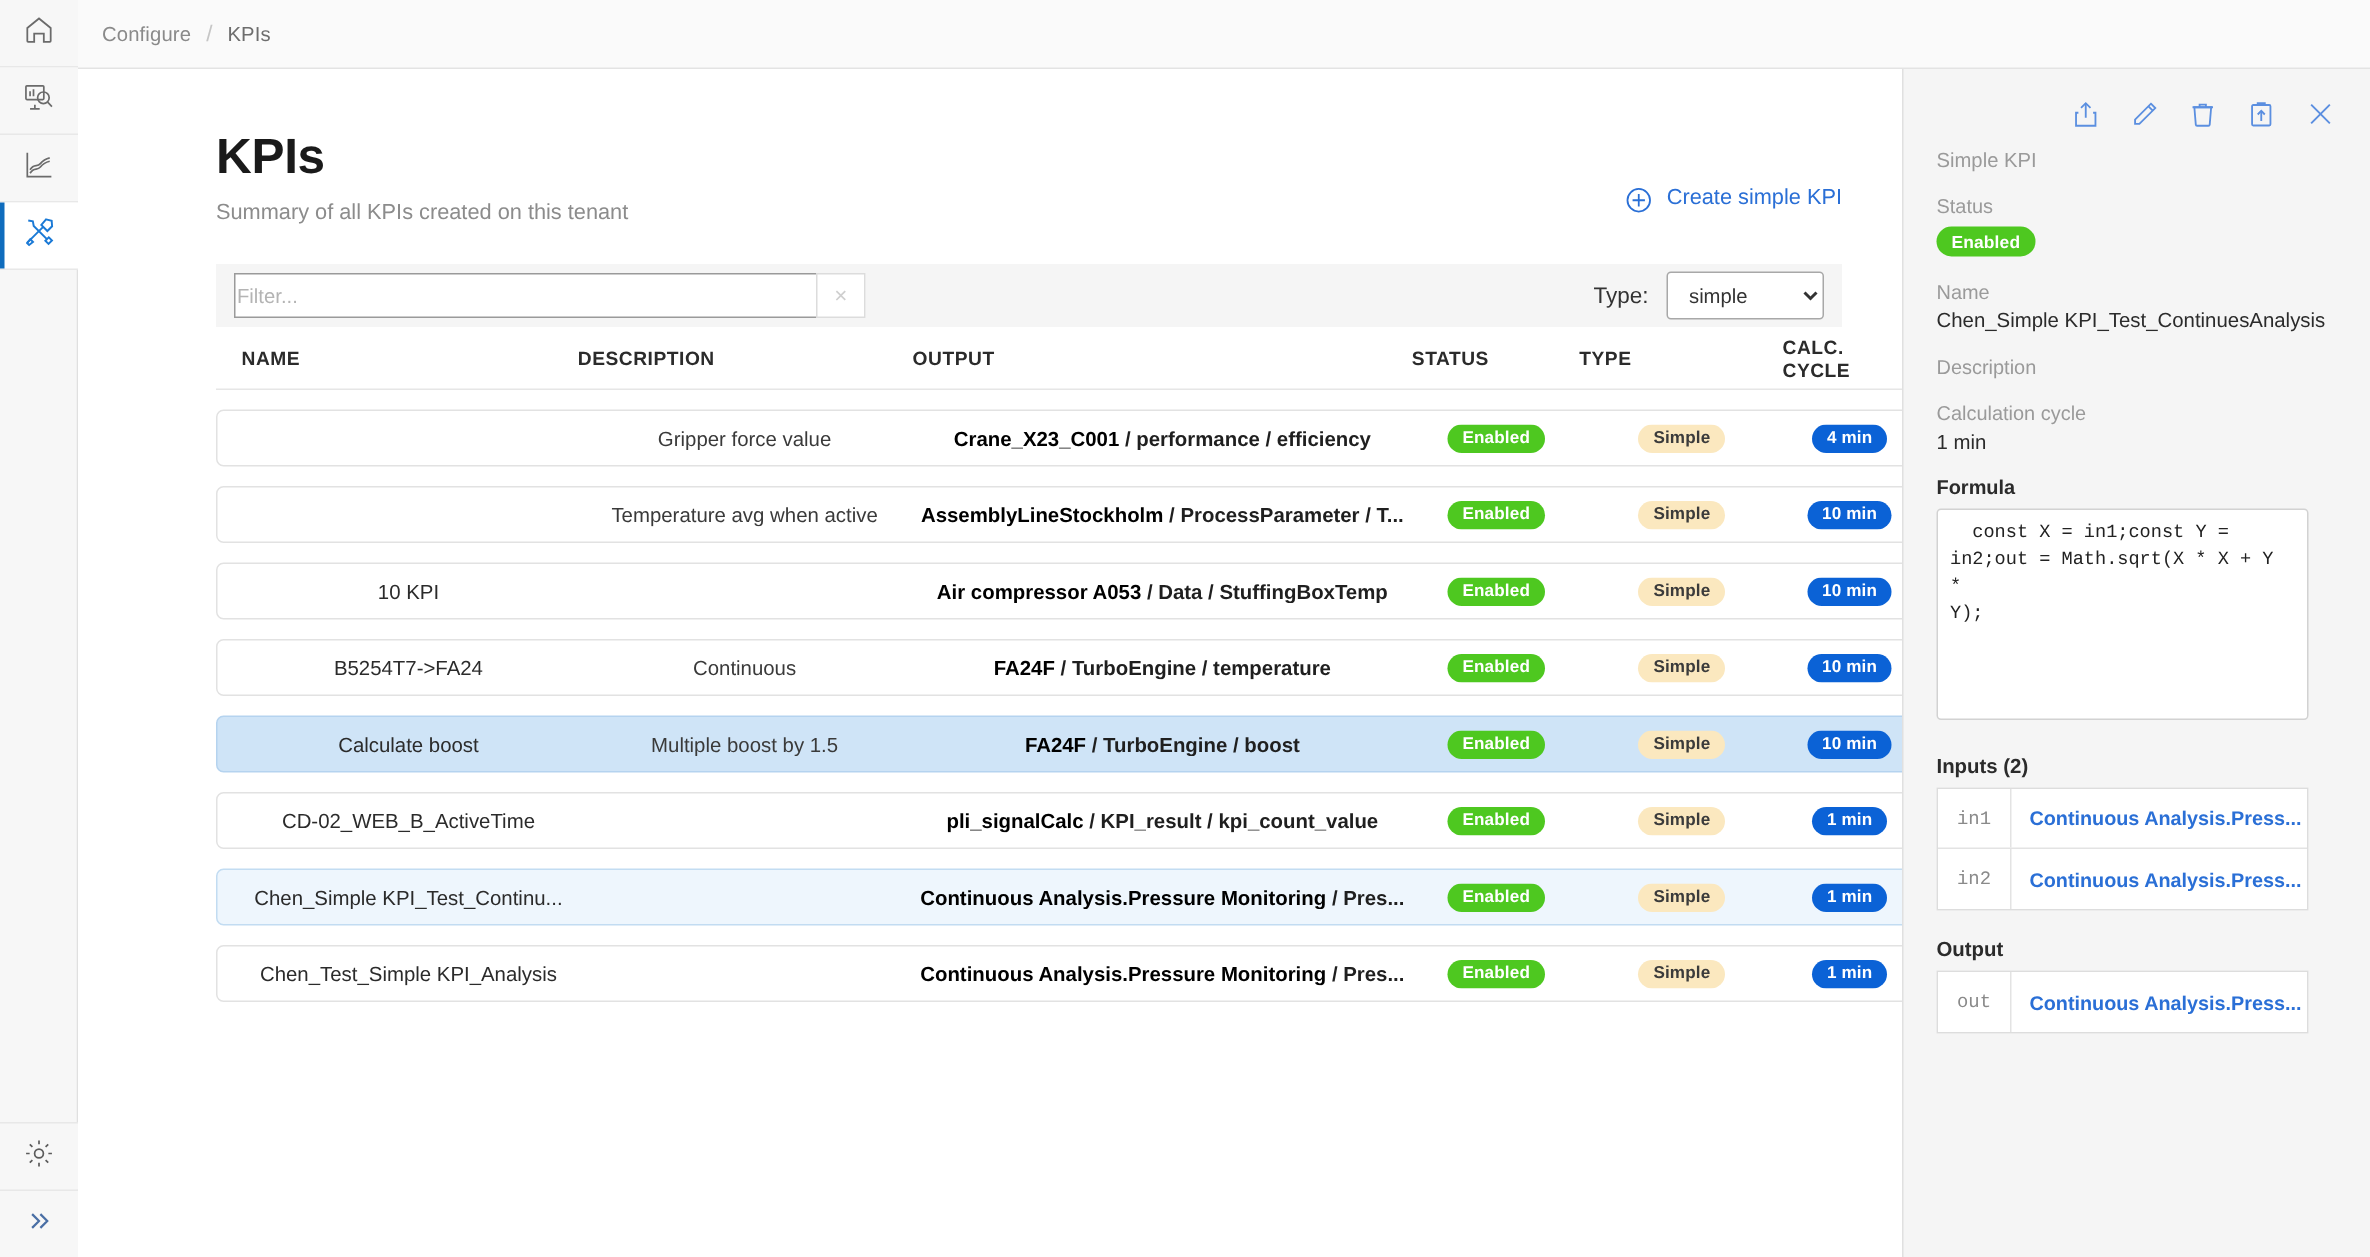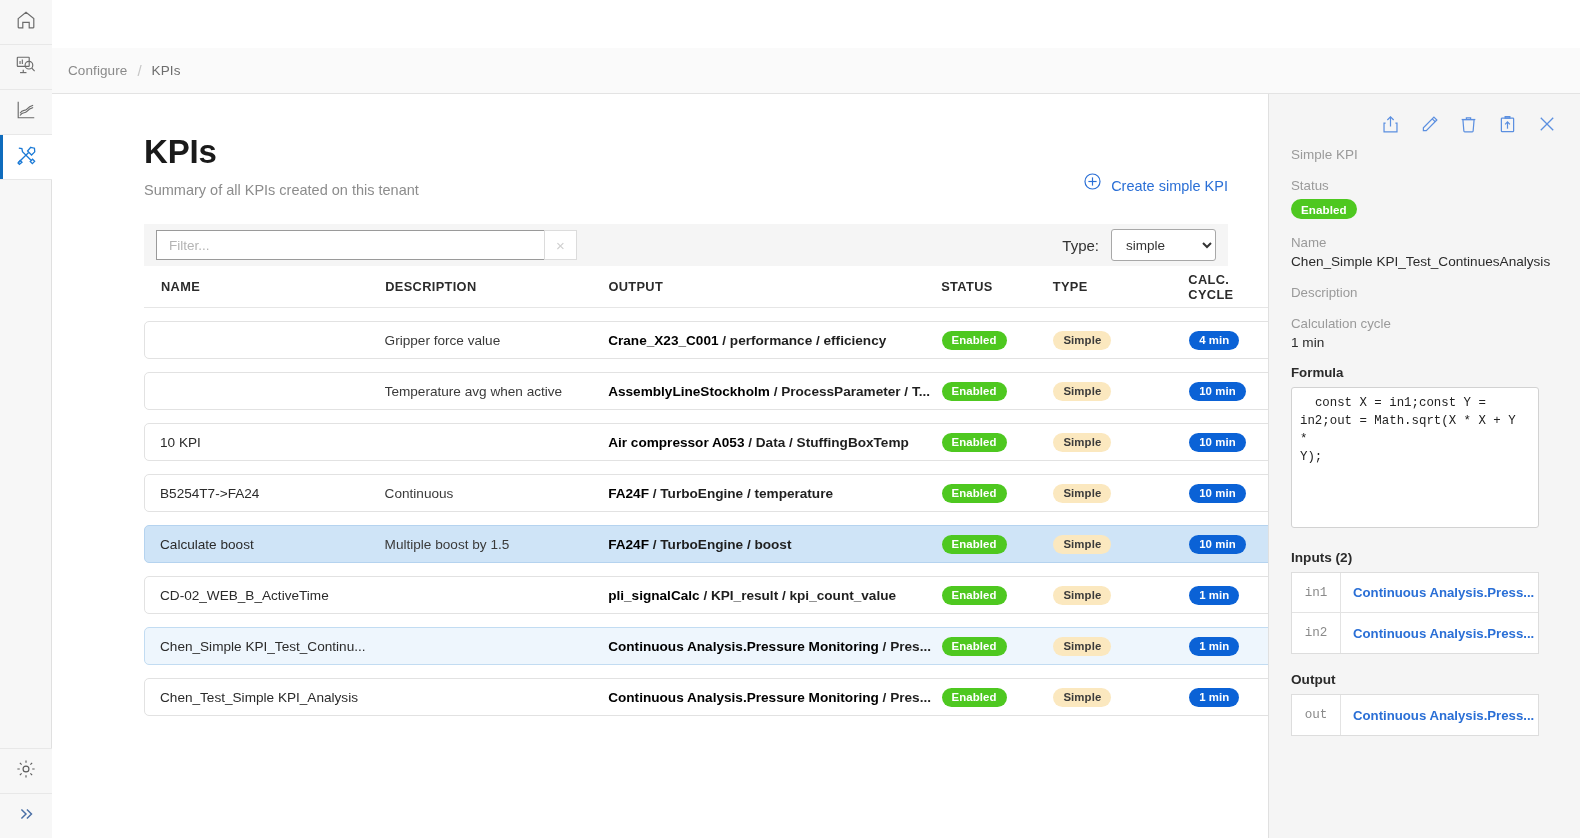--- a/index.html
+++ b/index.html
@@ -37,21 +37,20 @@
 
   
   .main-col { flex: 1 1 auto; display: flex; flex-direction: column; min-width: 0; }
 
   .topbar {
     height: 46px; flex: 0 0 46px;
     background: #fafafa;
     border-bottom: 1px solid #e3e3e3;
     display: flex; align-items: center;
     padding-left: 16px;
-    margin-top: 48px;
   }
   .crumb { font-size: 13.5px; color: #8a8a8a; letter-spacing: .1px; }
   .crumb-sep { font-size: 15px; color: #c6c6c6; margin: 0 10px; }
   .crumb.current { color: #6d6d6d; }
 
   .body-area { flex: 1 1 auto; display: flex; min-height: 0; background: #ffffff; }
 
   .content {
     flex: 1 1 auto; min-width: 0;
     padding: 40px 40px 0 92px;
@@ -61,42 +60,42 @@
   }
 
   h1.page-title {
     font-size: 33px; font-weight: bold; color: #1a1a1a;
     letter-spacing: -0.2px; line-height: 1.1;
   }
   .page-sub { font-size: 14.5px; color: #8c8c8c; margin-top: 12px; }
 
   .create-btn {
     position: absolute; right: 40px; top: 78px;
-    display: flex; align-items: flex-end; gap: 9px;
+    display: flex; align-items: flex-start; gap: 9px;
     color: #2a6fd6; font-size: 14.5px; cursor: pointer;
     background: none; border: none;
     font-family: "Liberation Sans", sans-serif;
   }
 
   
   .filter-bar {
     margin-top: 26px;
     height: 42px;
     display: flex; align-items: center;
     background: #f5f5f5;
     padding: 0 2px;
     position: relative;
   }
   .filter-wrap { display: flex; align-items: center; margin-left: 10px; }
   .filter-input {
     width: 388px; height: 30px;
     border: 1px solid #9a9a9a; border-right: none;
     background: #fff;
     font-size: 13.5px; color: #333;
-    padding: 0 12px;
+    padding: 0 1px;
     font-family: "Liberation Sans", sans-serif;
     outline: none;
   }
   .filter-input::placeholder { color: #b4b4b4; }
   .filter-clear {
     width: 33px; height: 30px;
     border: 1px solid #dcdcdc;
     background: #fff;
     display: flex; align-items: center; justify-content: center;
     color: #cfcfcf; font-size: 15px; cursor: pointer;
@@ -134,20 +133,21 @@
   .col-stat  { width: 112px; }
   .col-type  { width: 136px; }
   .col-cycle { width: 88px; }
 
   .trow {
     height: 38px; margin-top: 13px;
     display: flex; align-items: center;
     border: 1px solid #e2e2e2; border-radius: 5px;
     background: #ffffff;
     cursor: pointer;
+    text-align: center;
   }
   .trow.hovered { background: #cfe4f7; border-color: #b5d3ef; }
   .trow.selected { background: #eef6fd; border-color: #c2dcf2; }
 
   .cell { font-size: 13.6px; color: #2b2b2b; overflow: hidden; white-space: nowrap; }
   .cell.desc { color: #3a3a3a; }
   .out-head { color: #000000; font-weight: bold; }
   .out-rest { color: #1f1f1f; font-weight: bold; }
 
   .badge {

